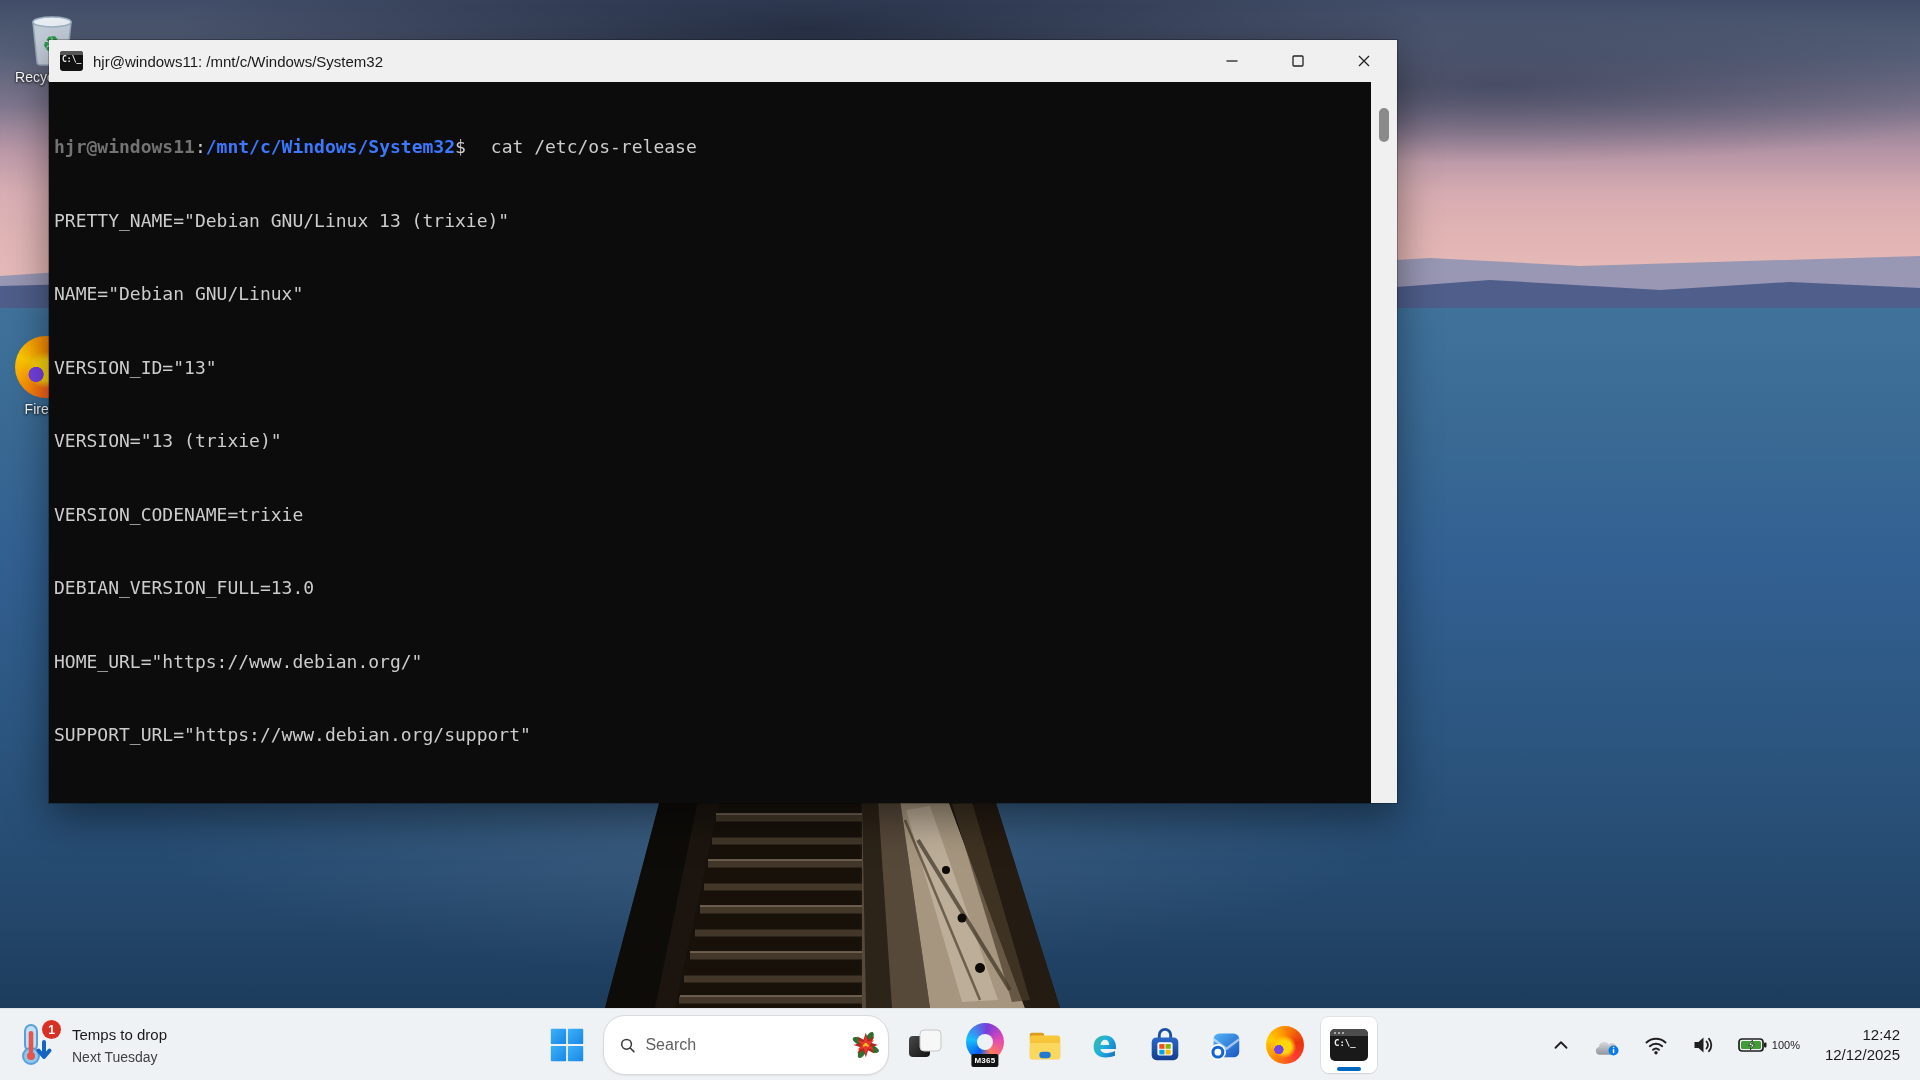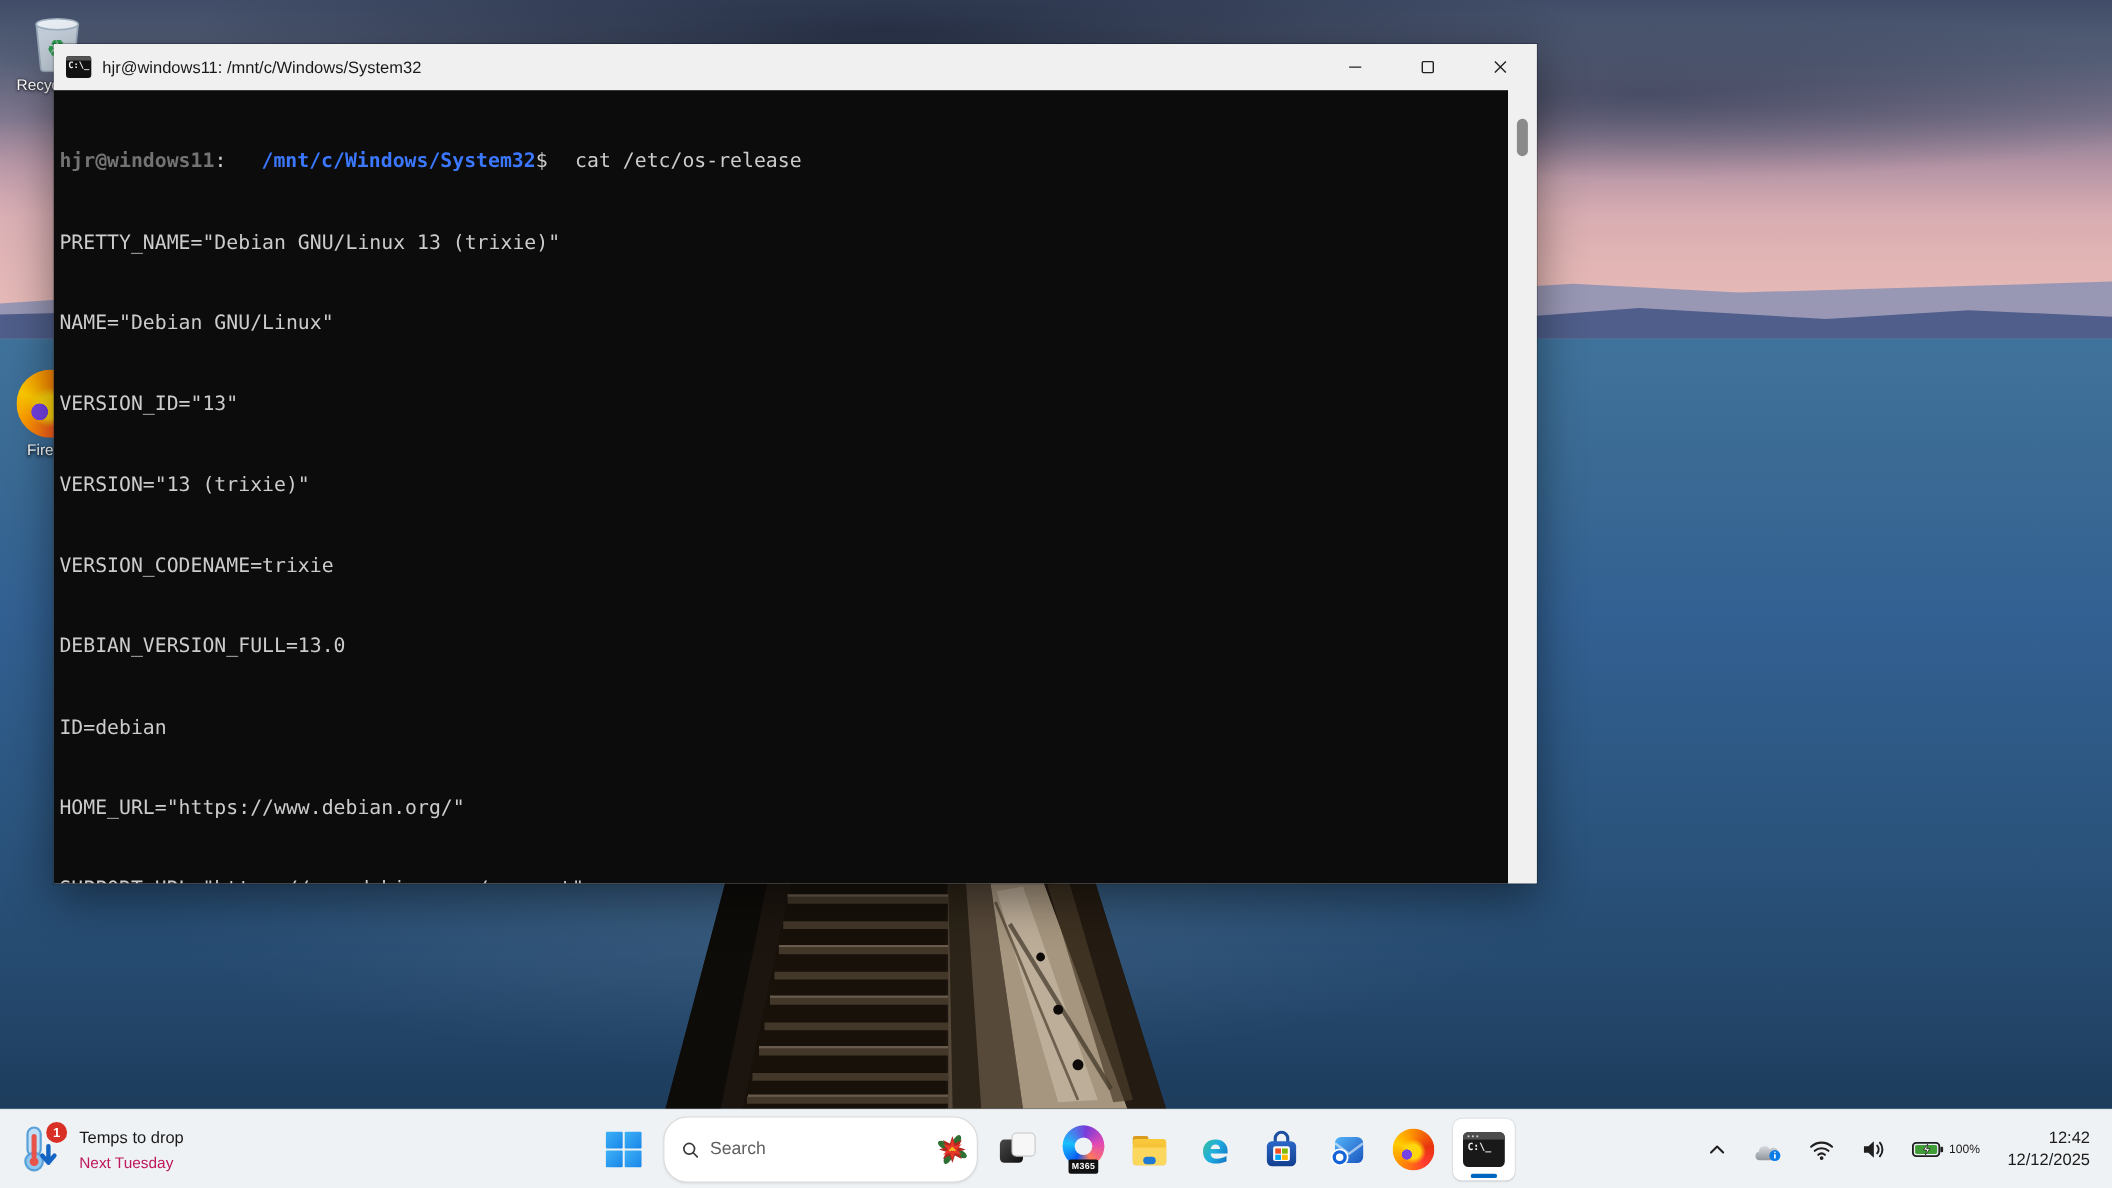--- a/index.html
+++ b/index.html
@@ -38,32 +38,32 @@
   .tb-cmd { width:23px; height:20px; margin:0 10px 0 11px; }
   .tb-cmd .chrome { height:4px; }
   .tb-cmd .ctext { top:4px; font-size:8px; }
   .win-title { font-size:15px; color:#191919; }
   .controls { margin-left:auto; display:flex; height:100%; }
   .wbtn { width:66px; height:100%; display:flex; align-items:center; justify-content:center; }
   .term { position:absolute; top:42px; left:0; right:26px; bottom:0; background:#0c0c0c;
     font-family:"DejaVu Sans Mono", monospace; font-size:18px; line-height:24.5px;
     color:#cccccc; padding:4px 0 0 5px; white-space:pre; overflow:hidden; }
   .tg { color:#737373; font-weight:bold; }
-  .tb { color:#3b78ff; font-weight:bold;margin-left:32px; }
+  .tb { color:#3b78ff; font-weight:bold; }
   .cmd { margin-left:25px; }
   .gutter { position:absolute; top:42px; right:0; bottom:0; width:26px; background:#f0f0f0; }
   .thumb { position:absolute; top:26px; left:8px; width:10px; height:34px; background:#8a8a8a; border-radius:5px; }
 
   
   .taskbar { position:absolute; left:0; bottom:0; width:1920px; height:72px; background:#eff2f5; z-index:5; border-top:1px solid rgba(0,0,0,.05); }
   .weather { position:absolute; left:6px; top:0; height:72px; display:flex; align-items:center; gap:10px; padding:0 10px; border-radius:6px; }
   .wx { position:relative; width:46px; height:46px; }
   .wx-badge { position:absolute; top:-2px; right:1px; width:19px; height:19px; border-radius:50%; background:#d93025; color:#fff; font-size:12px; font-weight:bold; display:flex; align-items:center; justify-content:center; }
   .wx-title { font-size:15px; color:#1a1a1a; }
-  .wx-sub { font-size:14px; color:#be185d; margin-top:6px; }
+  .wx-sub { font-size:14px; color:#404040; margin-top:6px; }
 
   .center-group { position:absolute; left:50%; top:0; transform:translateX(-50%); height:72px; display:flex; align-items:center; gap:12px; }
   .tb-app { width:48px; height:56px; display:flex; align-items:center; justify-content:center; border-radius:8px; position:relative; }
   .tb-app.active { width:56px; background:rgba(255,255,255,.95); box-shadow:0 0 0 1px rgba(0,0,0,.06), 0 1px 2px rgba(0,0,0,.08); }
   .active-pill { position:absolute; bottom:2px; left:50%; transform:translateX(-50%); width:24px; height:4px; border-radius:2px; background:#0067c0; }
 
   .searchbox { width:286px; height:60px; background:#fff; border:1px solid #dadada; border-radius:22px; display:flex; align-items:center; padding:0 8px 0 16px; box-shadow:0 1px 2px rgba(0,0,0,.07); }
   .searchbox input { flex:1; border:none; outline:none; background:transparent; font-size:16px; color:#222; font-family:"Liberation Sans", sans-serif; margin-left:10px; }
   .searchbox input::placeholder { color:#5f5f5f; }
 
@@ -178,21 +178,20 @@
     </div>
 
     <div class="term">
       <div><span class="tg">hjr@windows11</span><span>:</span><span class="tb">/mnt/c/Windows/System32</span><span>$</span><span class="cmd">cat /etc/os-release</span></div>
       <div>PRETTY_NAME="Debian GNU/Linux 13 (trixie)"</div>
       <div>NAME="Debian GNU/Linux"</div>
       <div>VERSION_ID="13"</div>
       <div>VERSION="13 (trixie)"</div>
       <div>VERSION_CODENAME=trixie</div>
       <div>DEBIAN_VERSION_FULL=13.0</div>
-      <div>ID=debian</div>
       <div>HOME_URL="https://www.debian.org/"</div>
       <div>SUPPORT_URL="https://www.debian.org/support"</div>
       
       
       
       
     </div>
 
     <div class="gutter">
       <div class="thumb"></div>

